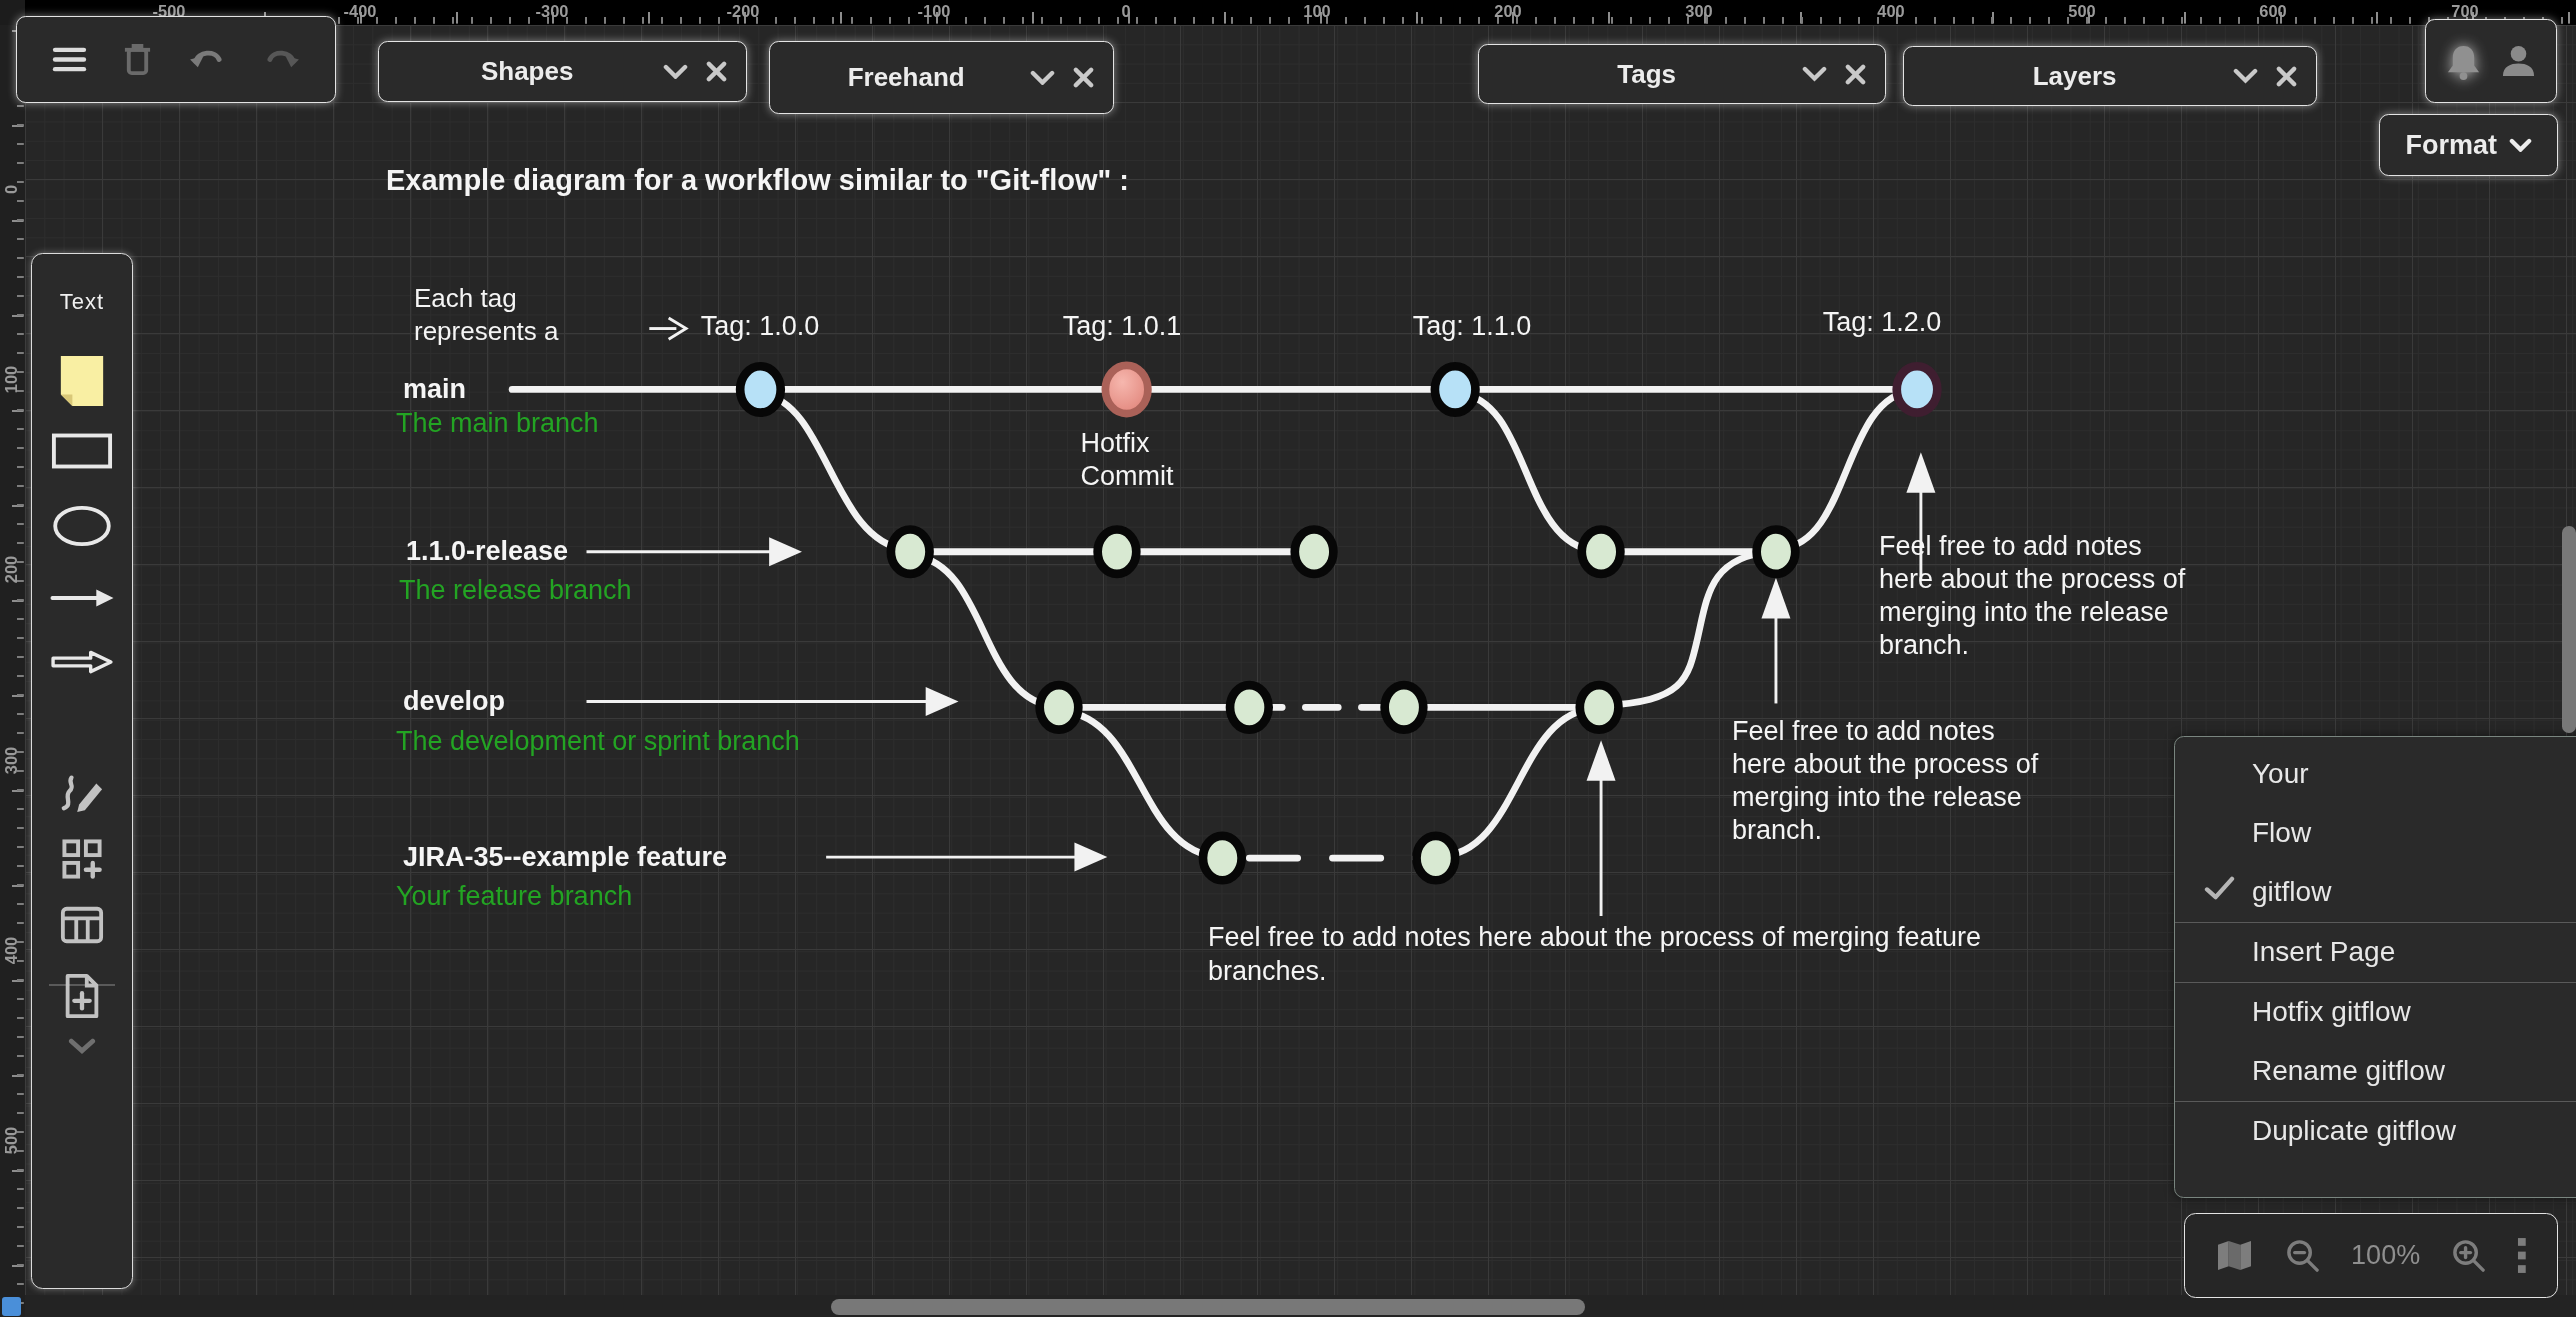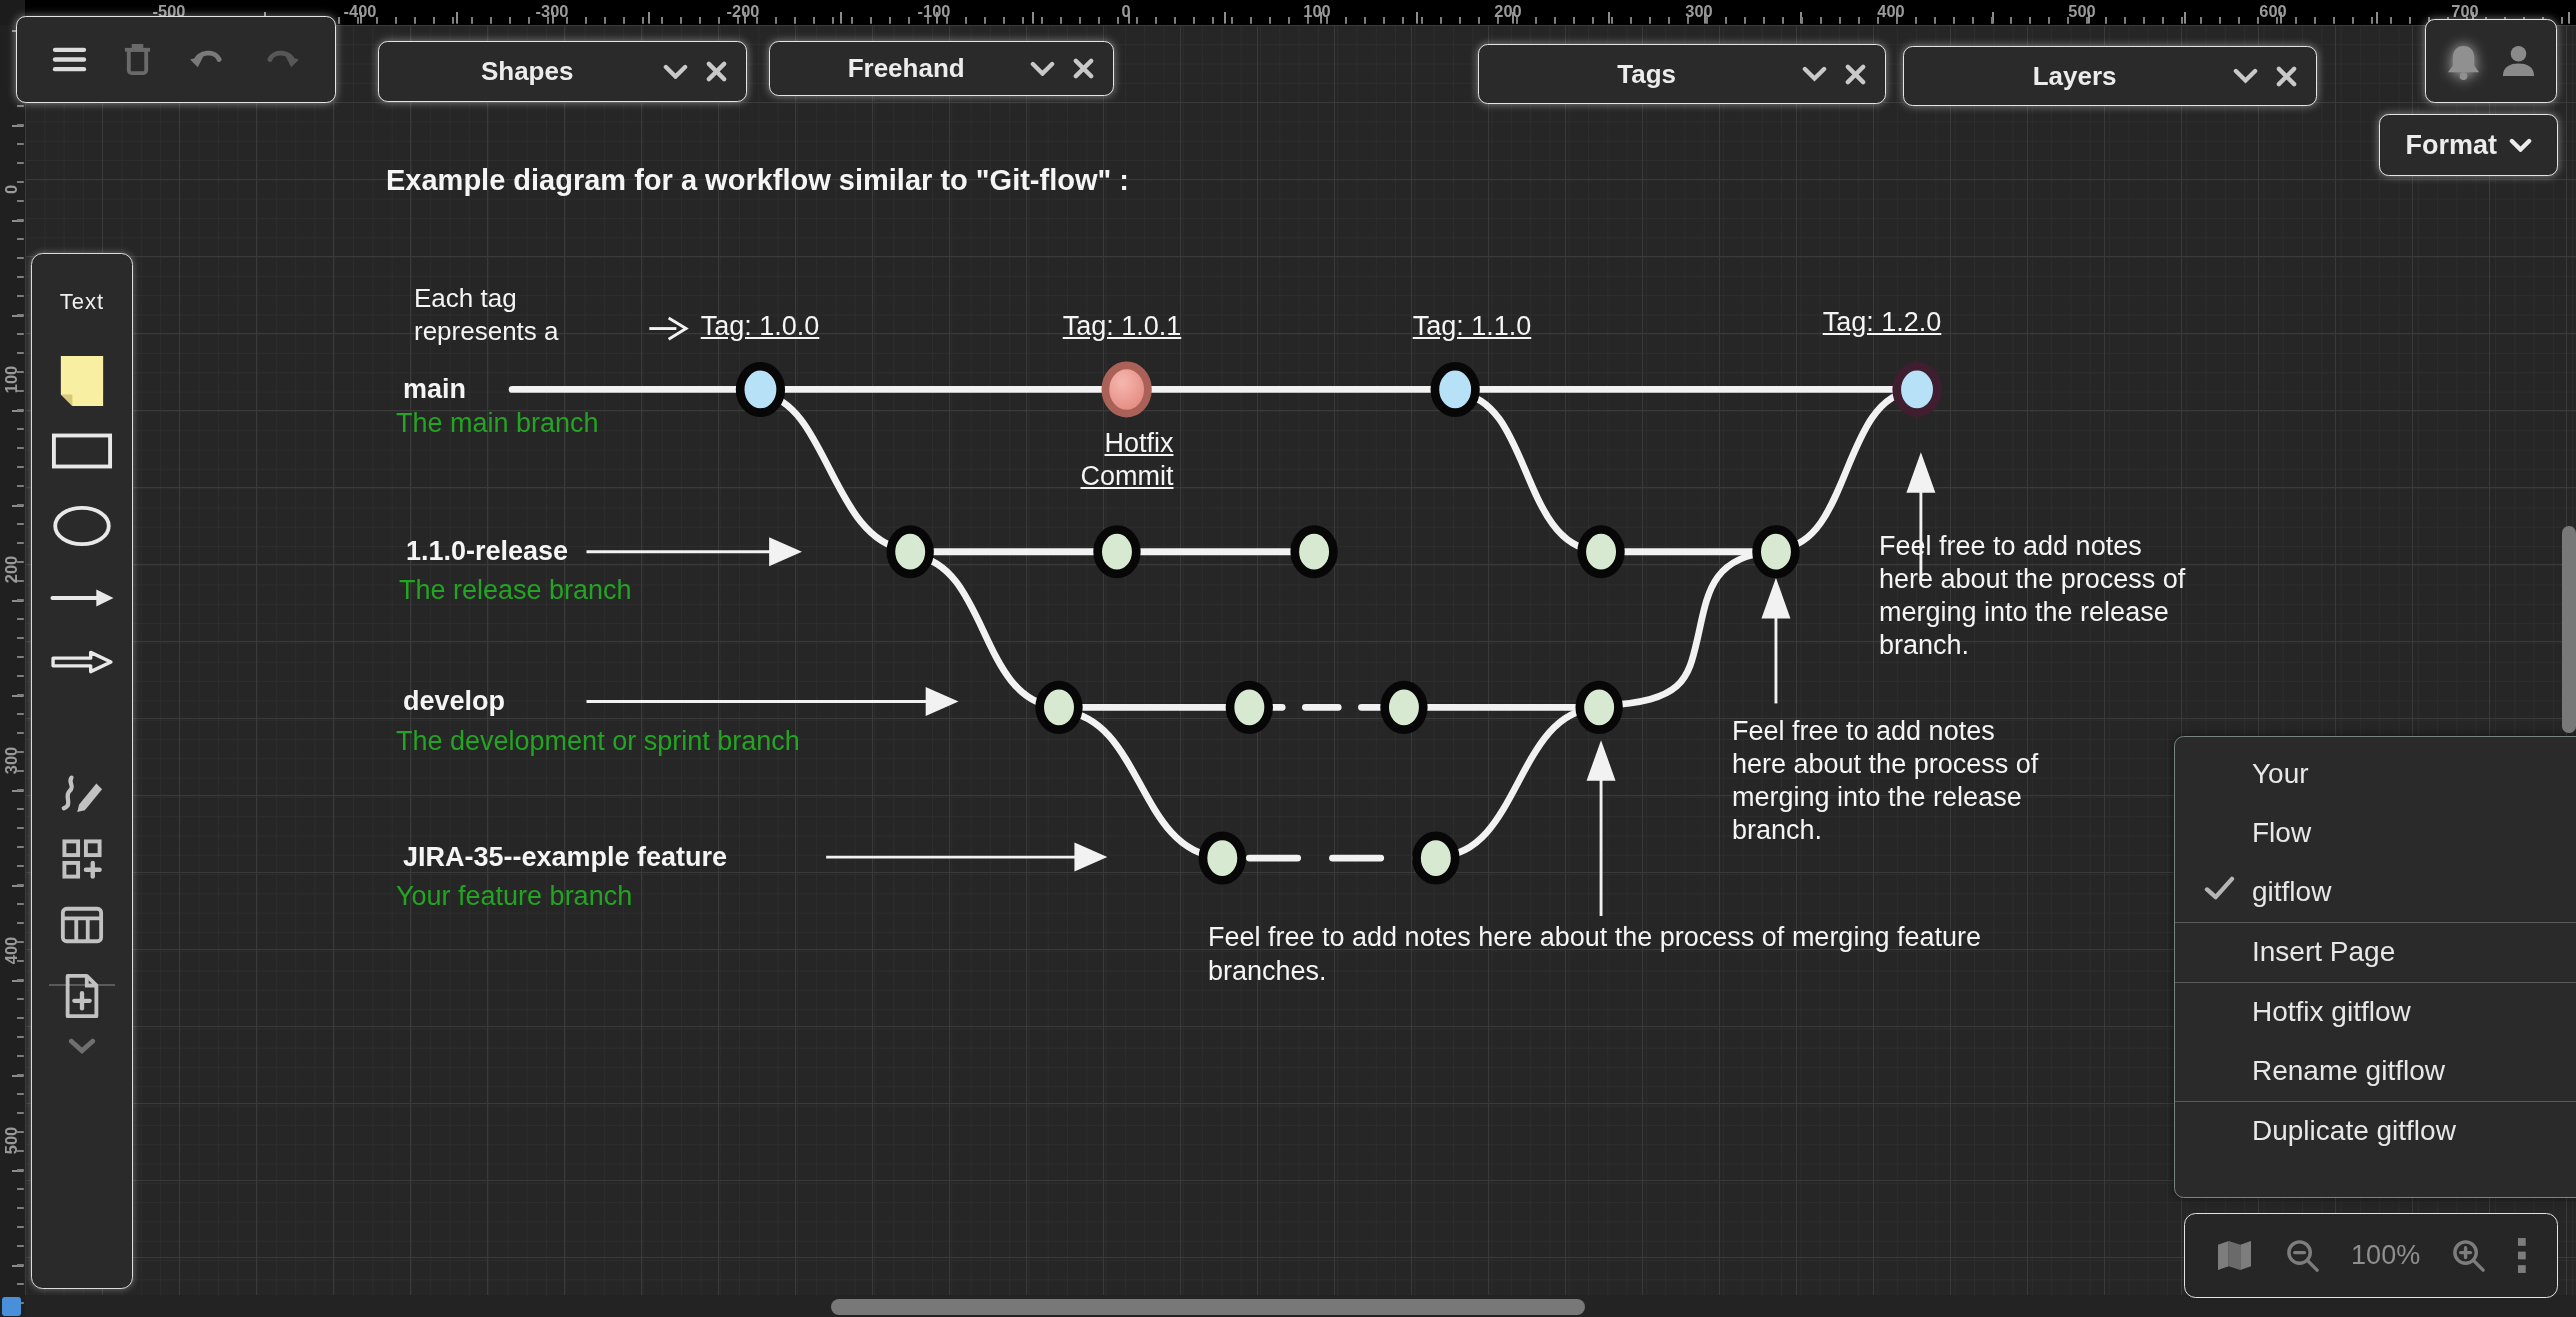--- a/index.html
+++ b/index.html
@@ -55,21 +55,21 @@
            align-items:center;justify-content:space-evenly;}
   .zoom-level{color:#8f8f8f;font-size:27px;text-align:right;}
   
   .hscroll{position:absolute;left:831px;top:1299px;width:754px;height:16.4px;background:#787878;border-radius:8.7px;}
   .vscroll{position:absolute;left:2562px;top:526px;width:13.5px;height:207px;background:#787878;border-radius:6.8px;}
   .corner-chip{position:absolute;left:1.9px;top:1297px;width:19.3px;height:19.3px;background:#4a8fd9;border-radius:2.9px;}
   
   .dtext{position:absolute;color:#f5f5f5;font-size:27px;line-height:33px;white-space:pre-line;}
   .dtext.b{font-weight:bold;}
   .dtext.green{color:#23a423;}
-  .dtext.ctr{transform:translateX(-50%);text-align:right;text-decoration:underline;}
+  .dtext.ctr{transform:translateX(-50%);text-align:left;}
   .dtitle{position:absolute;color:#f5f5f5;font-size:29px;font-weight:bold;}
   .dlink{color:#4d91d6;text-decoration:underline;}
   svg.diagram{position:absolute;left:0;top:0;}
 </style>
 </head>
 <body>
 
 <div class="stage">
 
   <div class="canvas"></div>
@@ -243,21 +243,21 @@
       <span class="icon-btn">
           <svg width="21" height="21" viewBox="0 0 22 22">
             <g stroke="#c9c9c9" stroke-width="4.5" stroke-linecap="round">
               <path d="M3 3 L19 19"></path>
               <path d="M19 3 L3 19"></path>
             </g>
           </svg>
         </span>
     </span>
   </div>
-  <div class="panel" style="left:769px;top:41px;width:345px;height:55px">
+  <div class="panel" style="left:769px;top:41px;width:345px;height:73px">
     <span class="dd-label">Freehand</span>
     <span class="dd-ctl">
       <span class="icon-btn">
           <svg width="25" height="15.5" viewBox="0 0 26 16">
             <path d="M3 3 L13 13 L23 3" stroke="#c9c9c9" stroke-width="4.5" fill="none" stroke-linecap="round"></path>
           </svg>
         </span>
       <span class="icon-btn">
           <svg width="21" height="21" viewBox="0 0 22 22">
             <g stroke="#c9c9c9" stroke-width="4.5" stroke-linecap="round">

